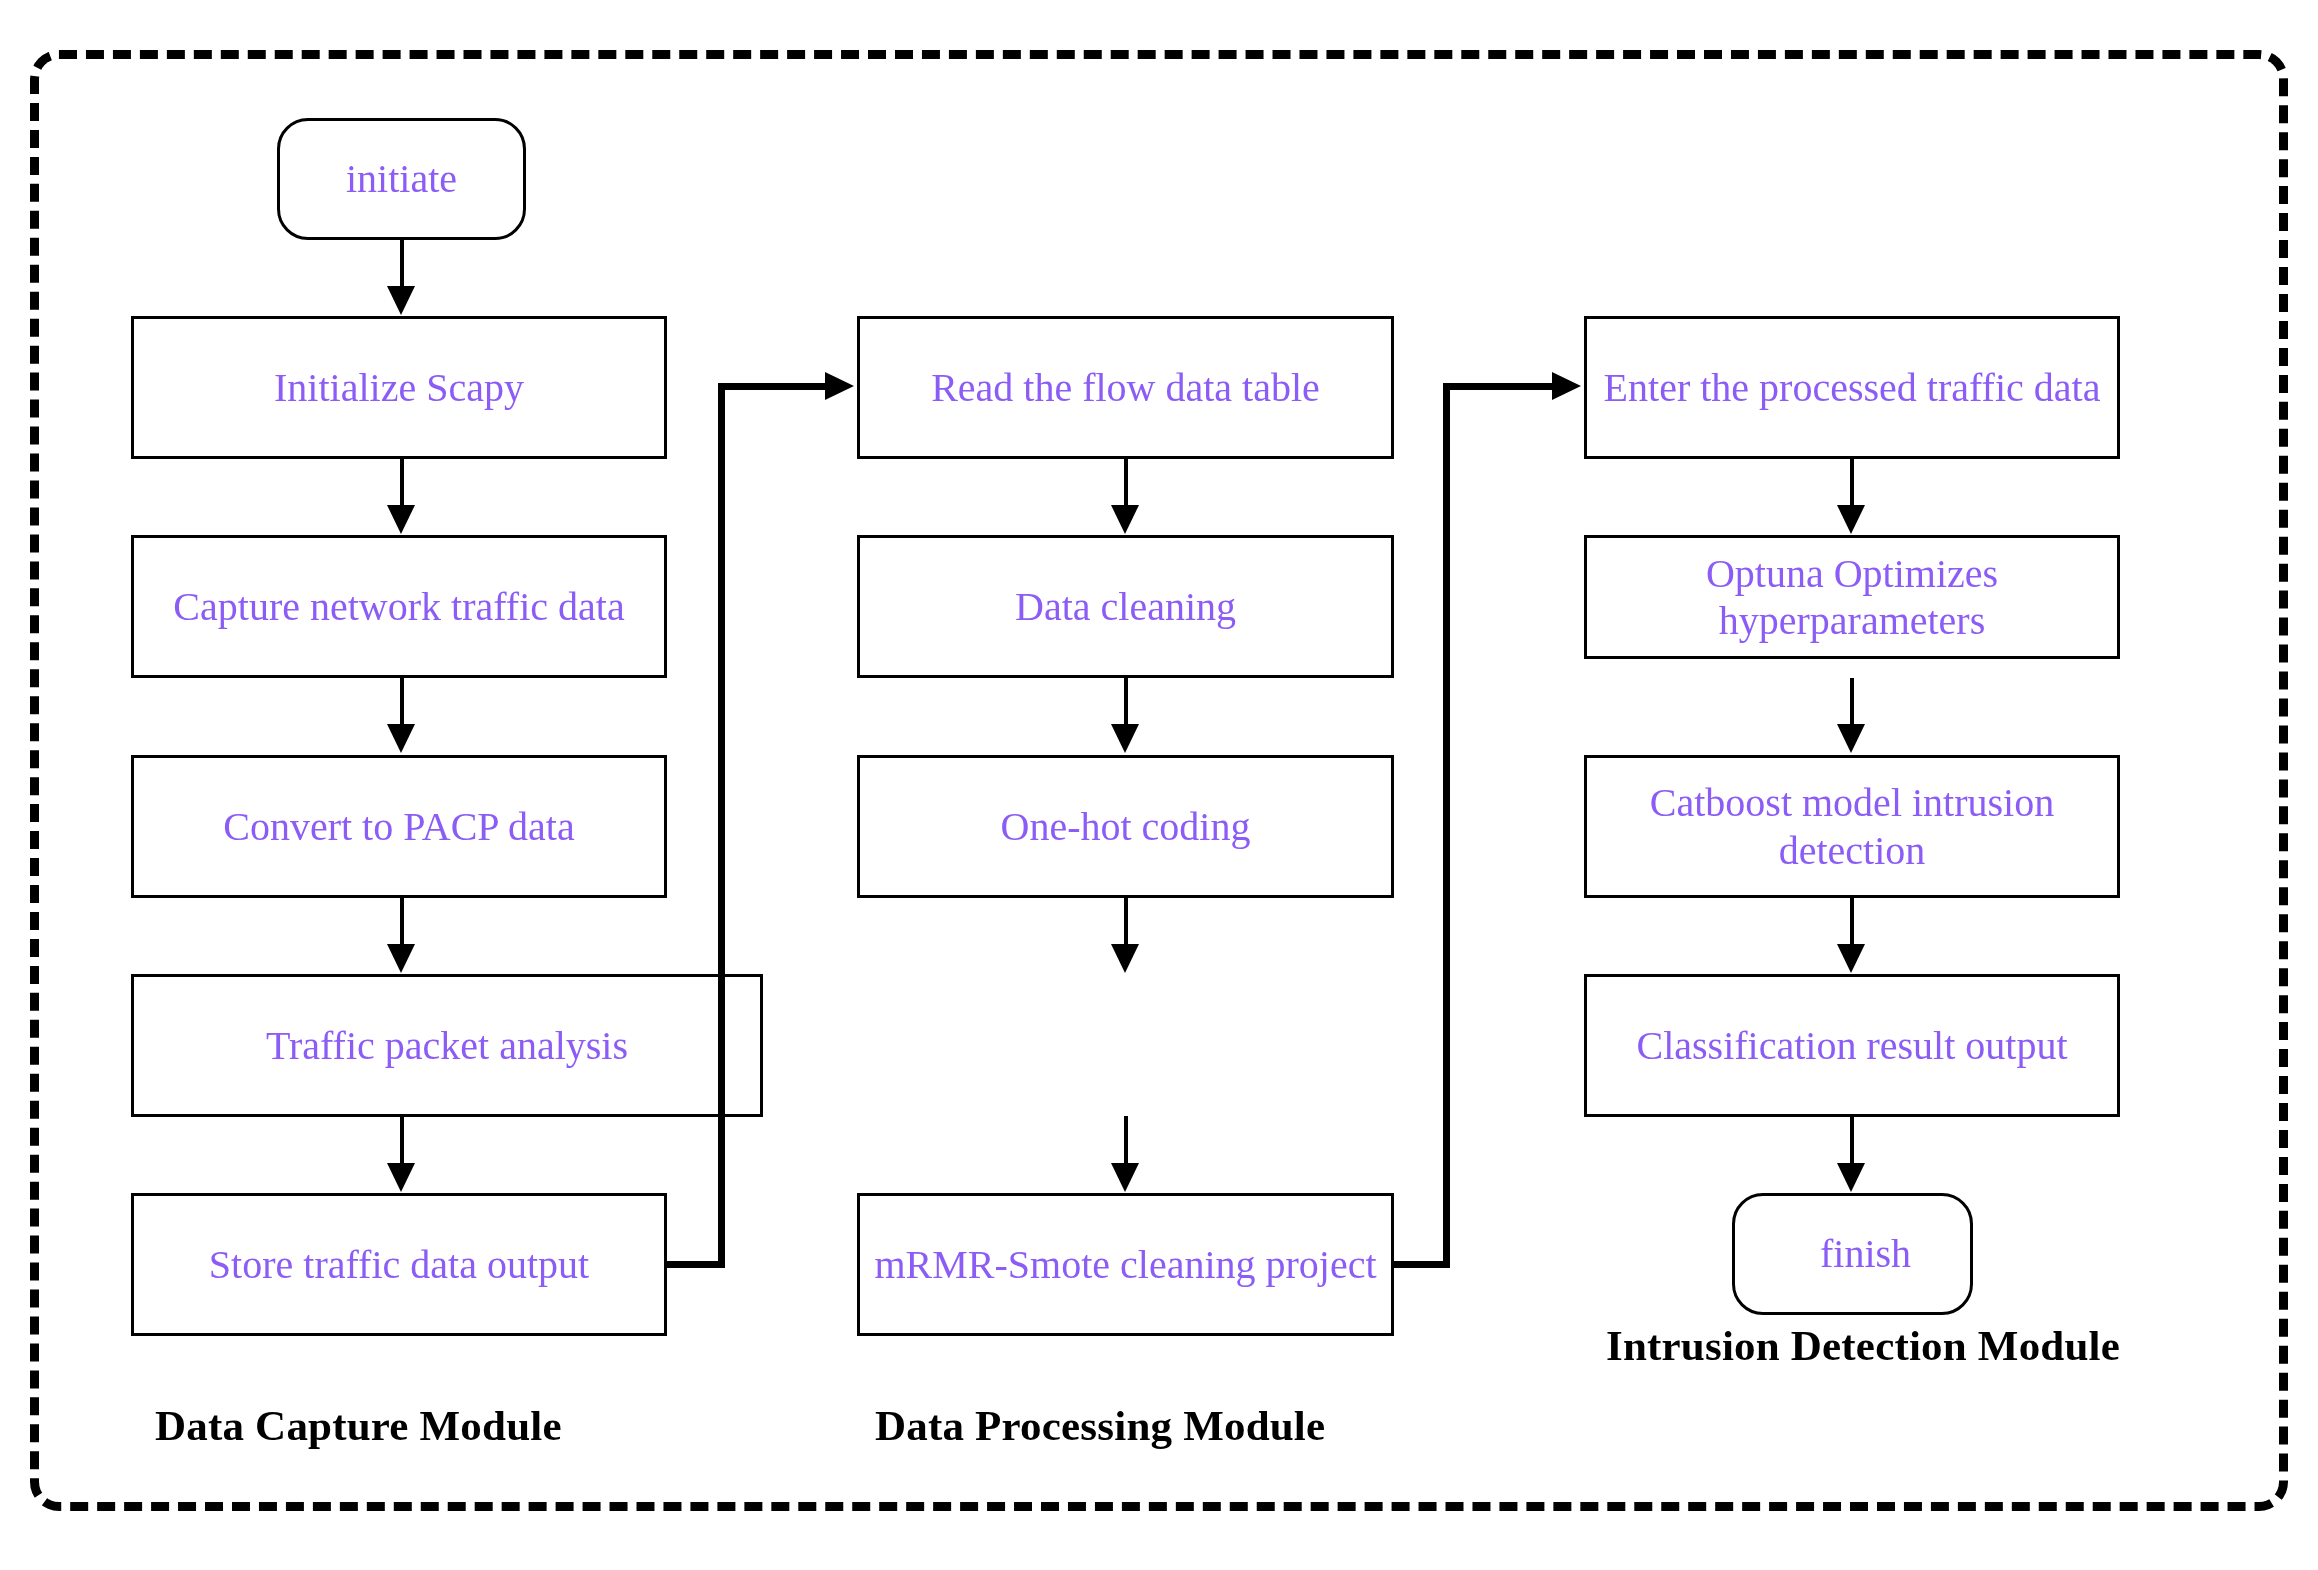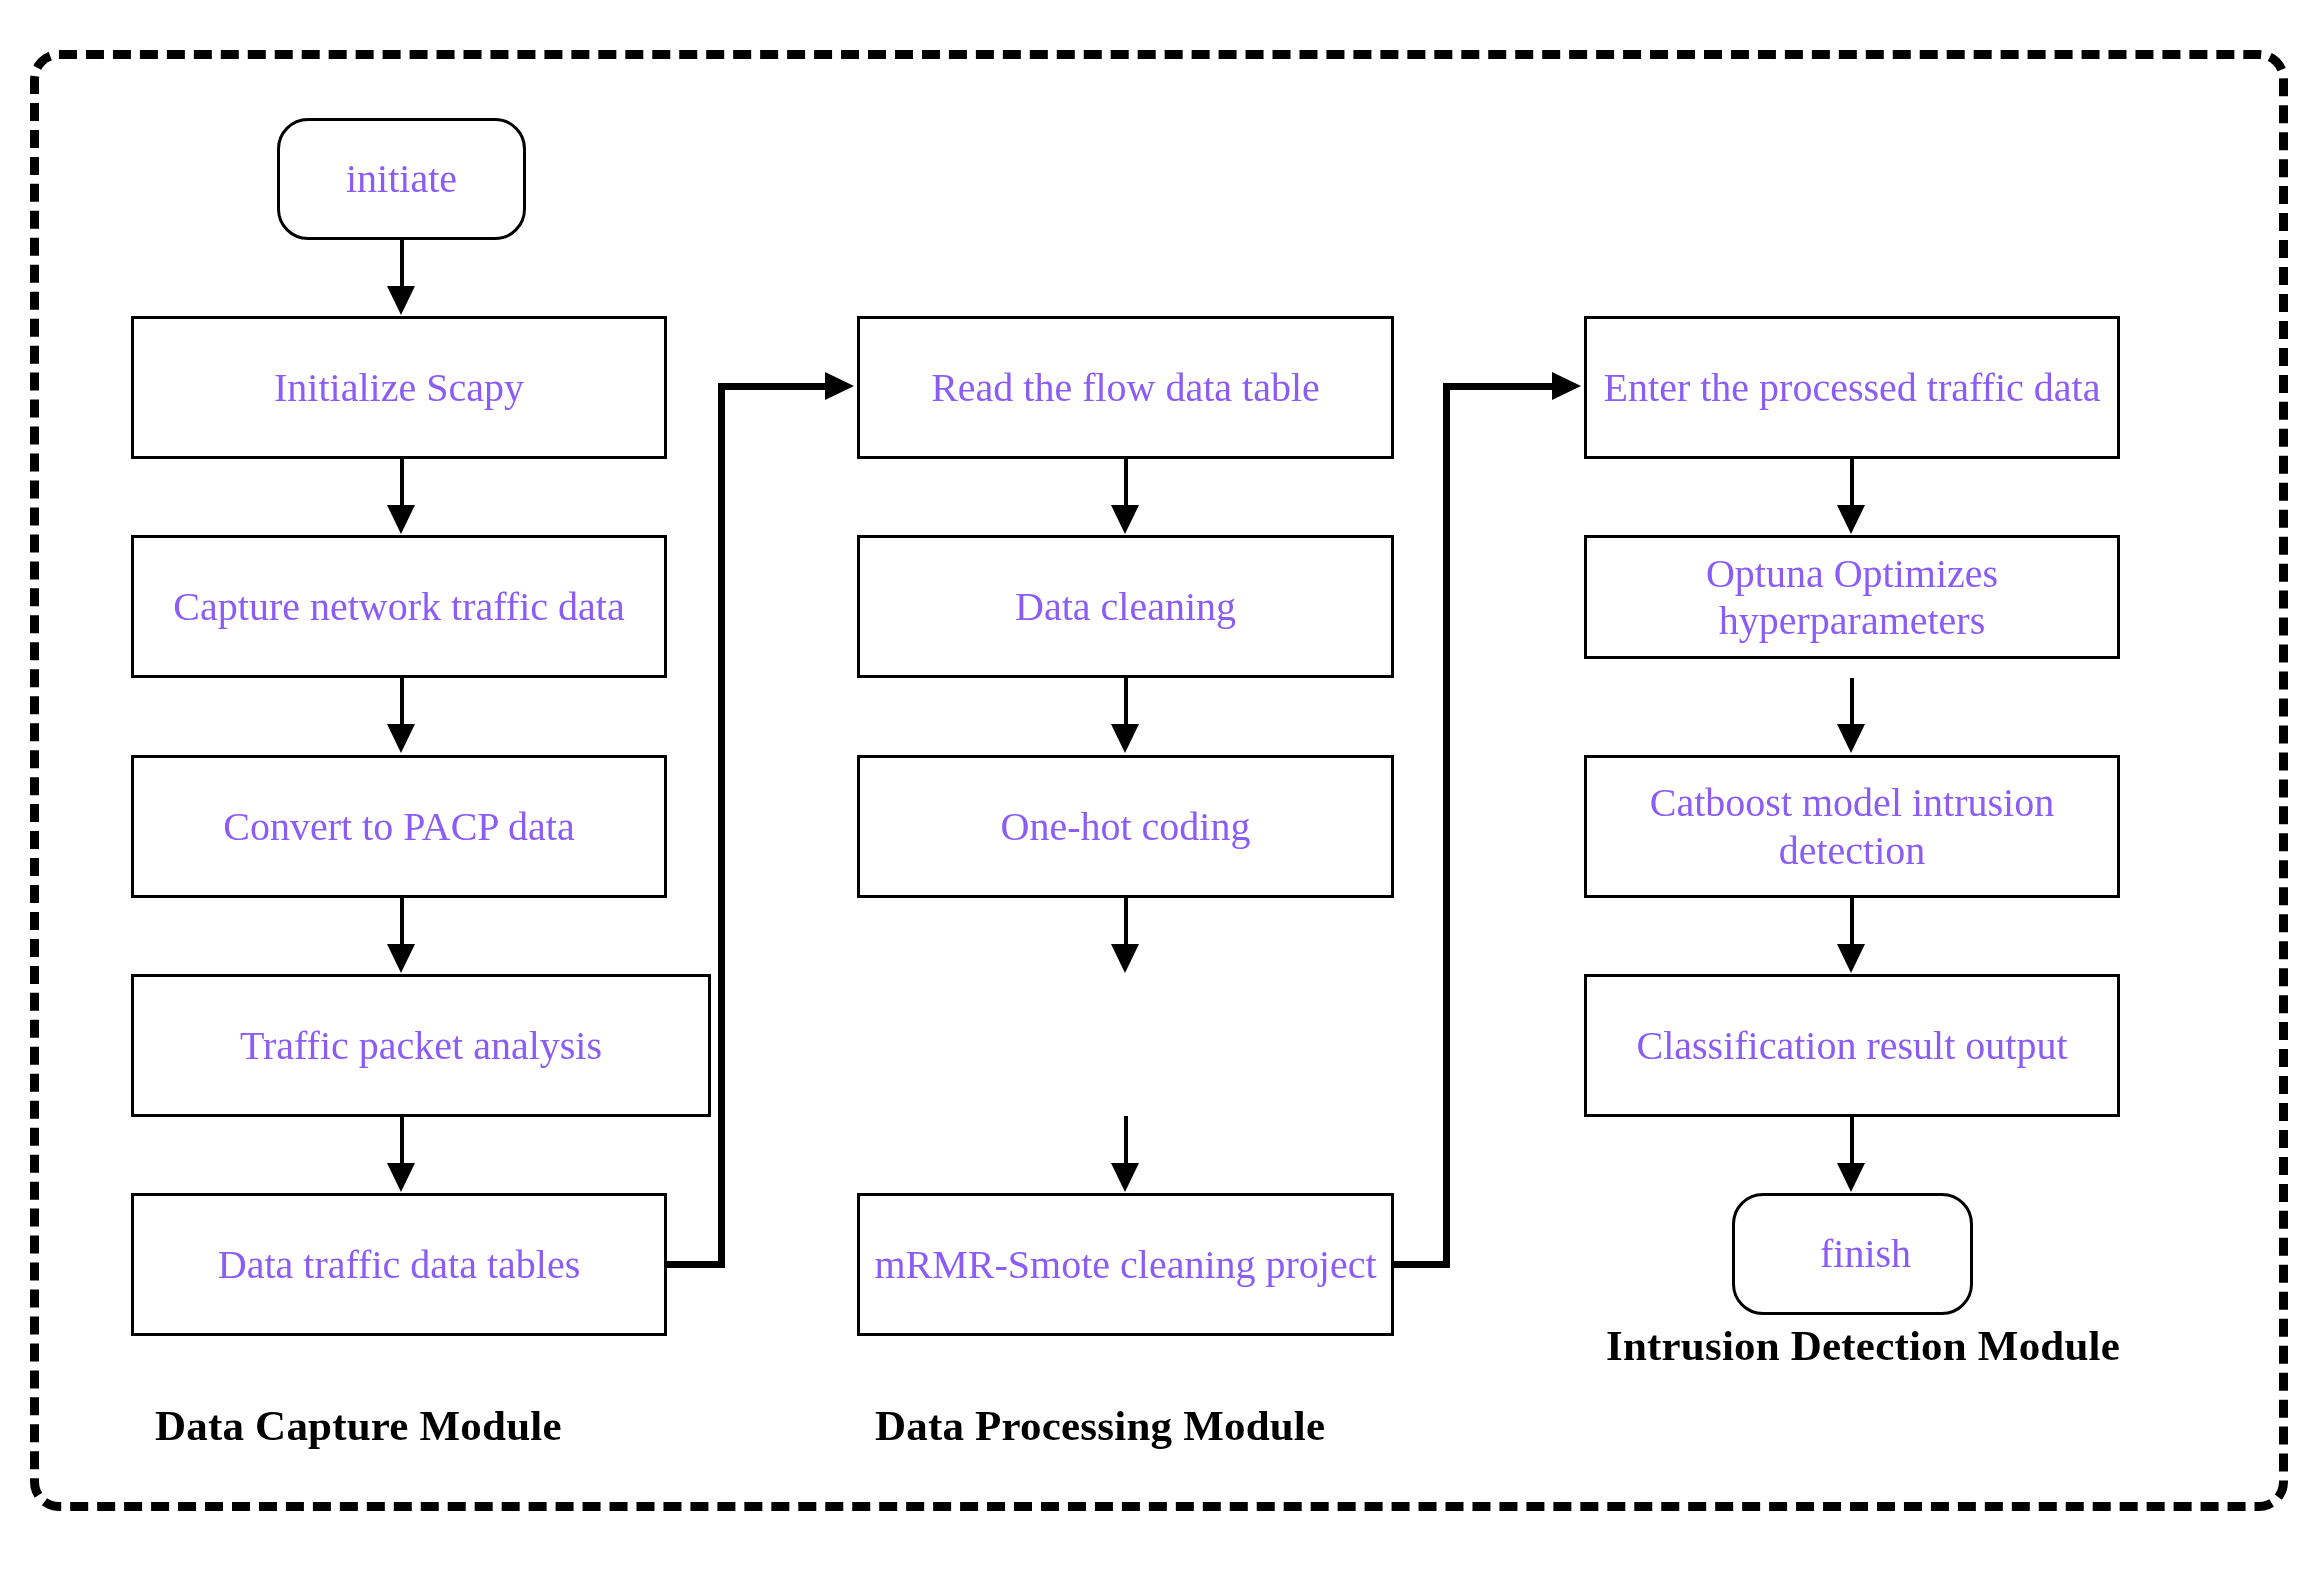--- a/index.html
+++ b/index.html
@@ -114,29 +114,29 @@
   <div class="seg v" style="left:400px; top:678px; height:48px;"></div>
   <div class="arrow-down" style="left:387px; top:724px;"></div>
 
   <div class="node" style="left:131px; top:755px; width:536px; height:143px;">
     <span class="label">Convert to PACP data</span>
   </div>
 
   <div class="seg v" style="left:400px; top:897px; height:48px;"></div>
   <div class="arrow-down" style="left:387px; top:944px;"></div>
 
-  <div class="node" style="left:131px; top:974px; width:580px; height:143px;">
+  <div class="node" style="left:131px; top:974px; width:632px; height:143px;">
     <span class="label">Traffic packet analysis</span>
   </div>
 
   <div class="seg v" style="left:400px; top:1116px; height:48px;"></div>
   <div class="arrow-down" style="left:387px; top:1163px;"></div>
 
   <div class="node" style="left:131px; top:1193px; width:536px; height:143px;">
-    <span class="label">Data traffic data tables</span>
+    <span class="label">Store traffic data output</span>
   </div>
 
   <div class="seg thick-h" style="left:667px; top:1261px; width:58px;"></div>
   <div class="seg thick-v" style="left:718px; top:383px; height:884px;"></div>
   <div class="seg thick-h" style="left:718px; top:383px; width:112px;"></div>
   <div class="arrow-right" style="left:825px; top:372px;"></div>
 
   <div class="module-caption" style="left:155px; top:1401px;">
     <span>Data Capture Module</span>
   </div>

